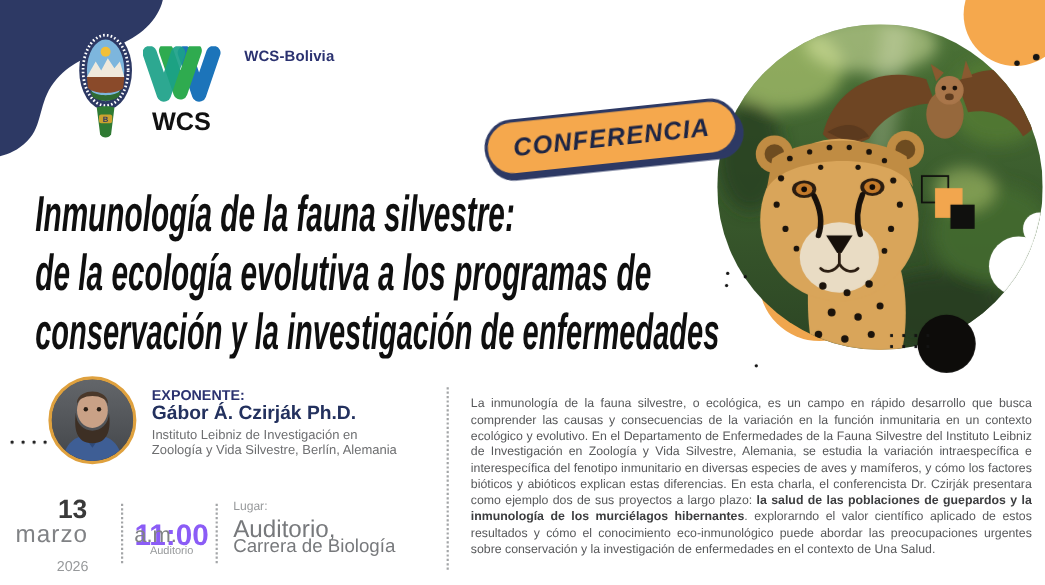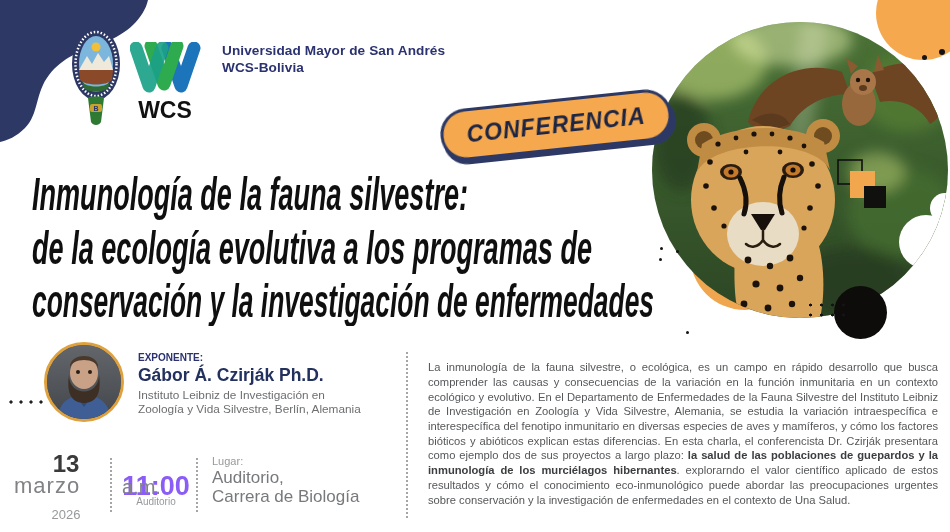--- a/index.html
+++ b/index.html
@@ -36,33 +36,33 @@
   .black-circle{left:834px;top:286px;width:53px;height:53px;border-radius:50%;background:#0d0c0a;z-index:3;}
   .dots-grid{left:805px;top:300px;width:42px;height:19px;z-index:3;
     background-image:radial-gradient(circle,#141414 1.3px,transparent 1.7px);background-size:11px 10px;}
   .mini-dot{width:3px;height:3px;border-radius:50%;background:#141414;z-index:3;}
 
   
   .left-dots{left:6px;top:400px;width:40px;height:4px;z-index:4;
     background-image:radial-gradient(circle,#222 1.4px,transparent 1.8px);background-size:10px 4px;}
   .speaker-photo{left:44px;top:342px;width:80px;height:80px;border-radius:50%;
     border:3px solid #dfa13e;overflow:hidden;box-sizing:border-box;z-index:4;background:#555;}
-  .exponente{left:138px;top:352px;font-size:10px;font-weight:bold;color:#2b3270;z-index:4;}
+  .exponente{left:138px;top:352px;font-size:13px;font-weight:bold;color:#2b3270;z-index:4;}
   .speaker-name{left:138px;top:365px;font-size:17.5px;font-weight:bold;color:#23315e;z-index:4;}
   .speaker-aff{left:138px;top:388px;font-size:11.8px;line-height:14px;color:#6d6e70;z-index:4;}
 
   
   .d-day{left:30px;top:450px;width:72px;text-align:center;font-size:24px;font-weight:bold;color:#3a3a3a;z-index:4;}
   .d-month{left:14px;top:473px;width:104px;text-align:left;font-size:22px;color:#808285;letter-spacing:1px;z-index:4;}
   .d-year{left:30px;top:495px;width:72px;text-align:center;font-size:13px;color:#97999b;z-index:4;margin-top:12px;}
   .t-time{left:122px;top:450px;width:68px;text-align:center;font-size:27px;font-weight:bold;color:#8b5cf6;z-index:4;margin-top:21px;}
   .t-mer{left:122px;top:476px;width:68px;font-size:20px;color:#808285;z-index:4;}
   .t-zone{left:122px;top:496px;width:68px;text-align:center;font-size:10px;color:#97999b;z-index:4;}
   .p-label{left:212px;top:455px;font-size:11px;color:#97999b;z-index:4;}
-  .p-line1{left:212px;top:468px;font-size:17px;color:#77797c;z-index:4;}
+  .p-line1{left:212px;top:468px;font-size:22px;color:#77797c;z-index:4;}
   .p-line2{left:212px;top:487px;font-size:17px;color:#77797c;z-index:4;}
   .vdots{width:0;border-left:2px dotted #a3a5a7;z-index:4;}
   .vd1{left:110px;top:458px;height:54px;}
   .vd2{left:196px;top:458px;height:54px;}
   .vd-main{left:406px;top:352px;height:166px;}
 
   
   .abstract{left:428px;top:349px;width:510px;font-size:11.2px;line-height:14.7px;
     text-align:justify;color:#565759;z-index:4;}
   .abstract b{color:#3c3d3f;}
@@ -88,21 +88,20 @@
 </svg>
 
 <svg class="abs wcs-logo" viewBox="0 0 74 82">
   <path d="M38,6 L51,44 L64,6" fill="none" stroke="#1c74ba" stroke-width="13" stroke-linecap="round" stroke-linejoin="round"></path>
   <path d="M21,4 L34,42 L47,4" fill="none" stroke="#2fab4f" stroke-width="13" stroke-linecap="round" stroke-linejoin="round"></path>
   <path d="M6,6 L19,44 L32,6" fill="none" stroke="#1ba188" stroke-width="13" stroke-linecap="round" stroke-linejoin="round" opacity="0.92"></path>
   <text x="35" y="76" text-anchor="middle" font-size="23" font-weight="bold" fill="#111111">WCS</text>
 </svg>
 
 <div class="abs org-block">
-  <div class="org-line">Universidad Mayor de San Andrés</div>
   <div class="org-line">WCS-Bolivia</div>
 </div>
 
 <div class="abs badge-wrap">
   <div class="badge-shadow"></div>
   <div class="badge-face">
     <span>CONFERENCIA</span>
   </div>
 </div>
 

